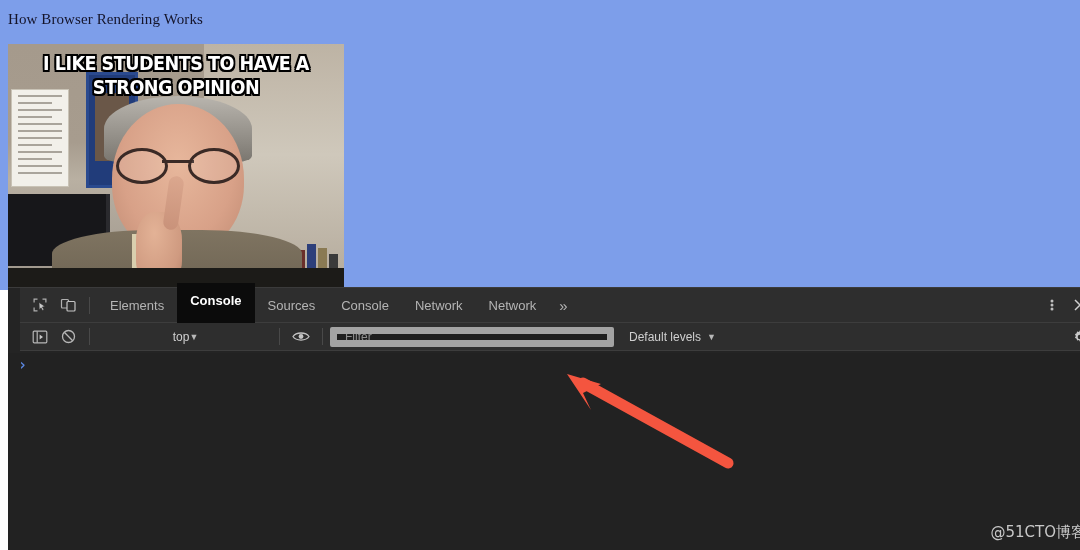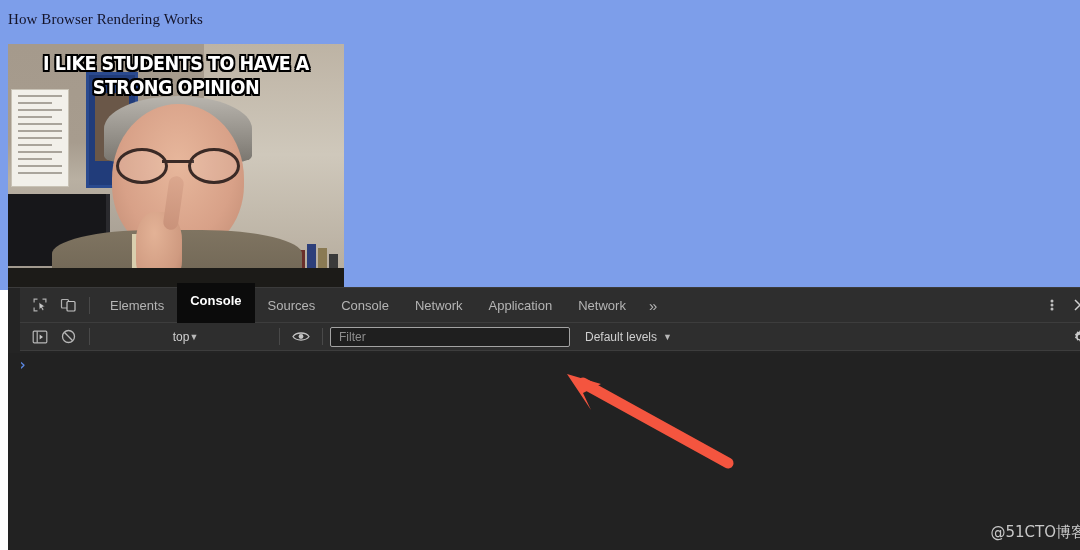--- a/index.html
+++ b/index.html
@@ -267,24 +267,24 @@
     width: 175px;
     height: 20px;
     padding: 0 6px 0 8px;
     box-sizing: border-box;
     color: #cfcfcf;
     font-size: 12px;
     cursor: pointer;
   }
   .caret { font-size: 9px; color: #b8b8b8; }
   #filter-input {
-    width: 240px;
+    width: 284px;
     height: 20px;
     background: #1f1f1f;
-    border: 1px solid #a3a3a3;
+    border: 7px solid #a3a3a3;
     border-radius: 2px;
     color: #cfcfcf;
     font-size: 12px;
     font-family: "Liberation Sans", sans-serif;
     padding: 0 8px;
     box-sizing: border-box;
     outline: none;
   }
   #filter-input::placeholder { color: #8e8e8e; }
   #levels-select {
@@ -453,21 +453,20 @@
           <rect x="7" y="4.5" width="8" height="9.5" rx="1" fill="#2e2e2e" stroke="#c4c4c4" stroke-width="1.2"></rect>
         </svg>
       </div>
       <div class="vsep"></div>
 
       <div class="dt-tab">Elements</div>
       <div class="dt-tab active">Console</div>
       <div class="dt-tab">Sources</div>
       <div class="dt-tab">Console</div>
       <div class="dt-tab">Network</div>
-      <div class="dt-tab">Application</div>
       <div class="dt-tab">Network</div>
       <div class="dt-tab more">»</div>
 
       <div id="tabbar-right">
         <div class="icon-btn" title="Customize and control DevTools">
           <svg width="4" height="16" viewBox="0 0 4 16">
             <circle cx="2" cy="4" r="1.5" fill="#c0c0c0"></circle>
             <circle cx="2" cy="8" r="1.5" fill="#c0c0c0"></circle>
             <circle cx="2" cy="12" r="1.5" fill="#c0c0c0"></circle>
           </svg>

